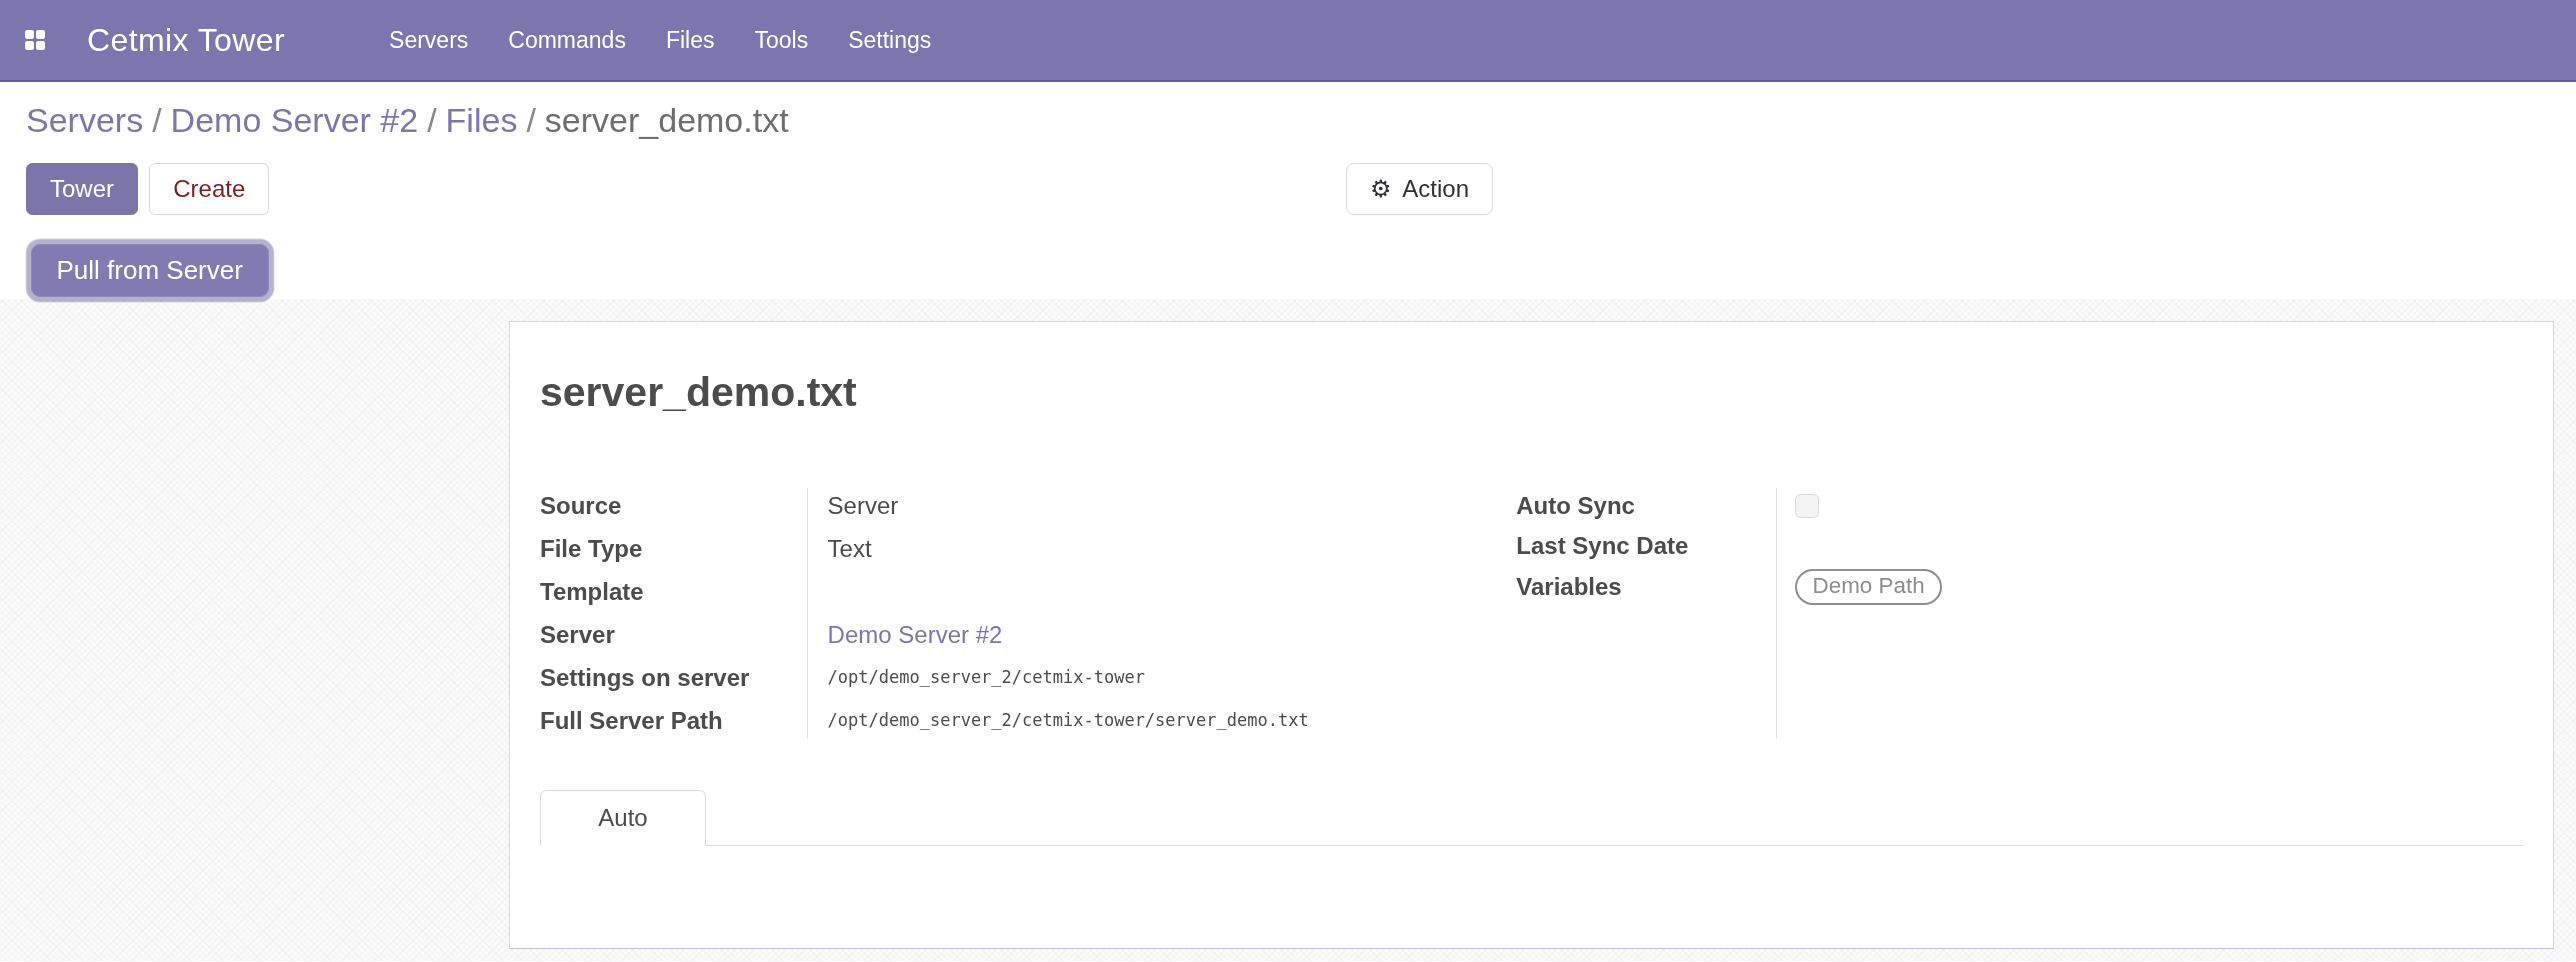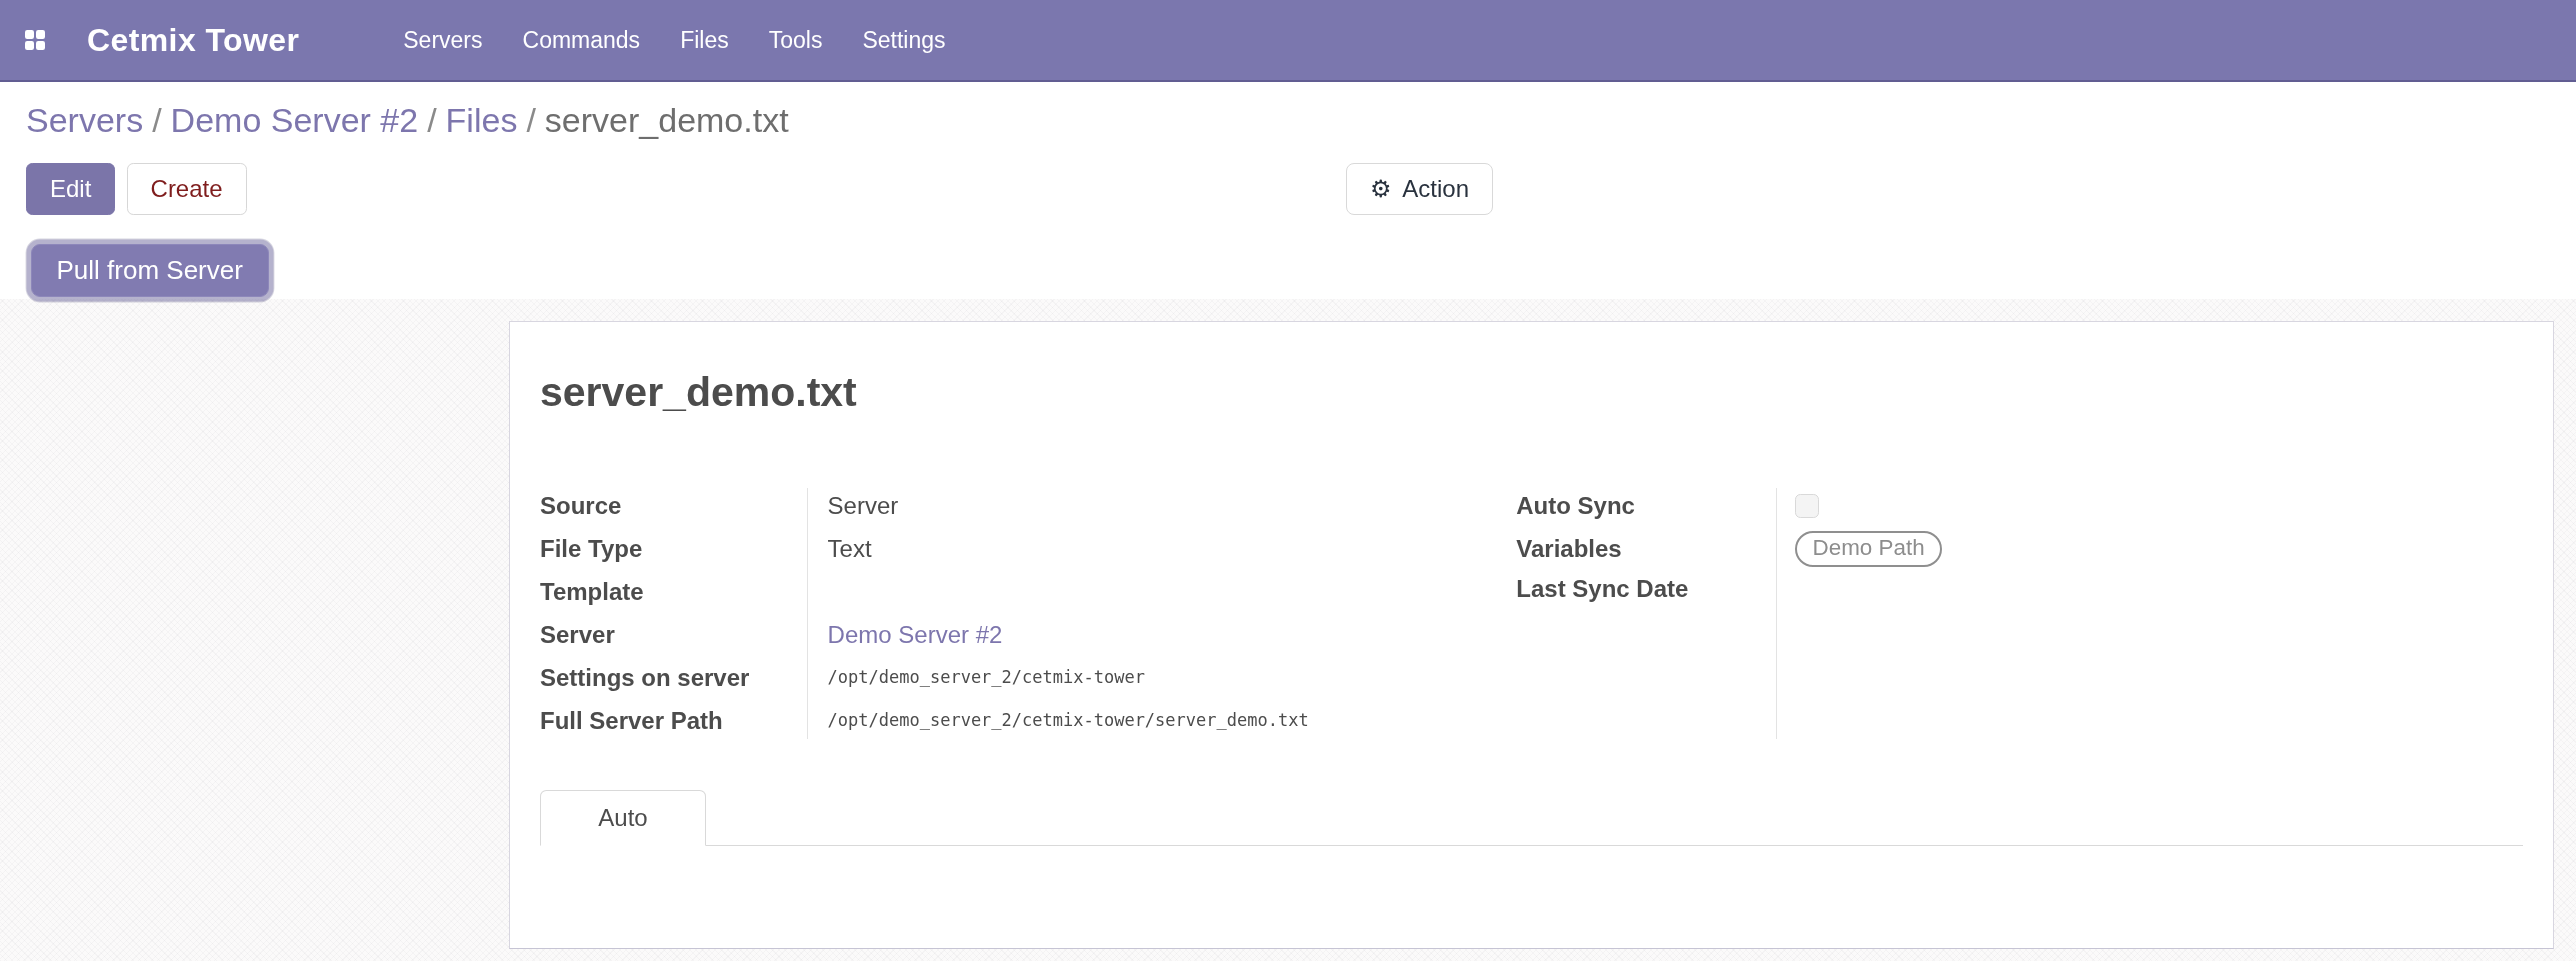--- a/index.html
+++ b/index.html
@@ -20,21 +20,21 @@
     color: #fff;
   }
   .apps-icon {
     width: 20px; height: 20px;
     display: grid; grid-template-columns: 1fr 1fr; gap: 2.7px;
     cursor: pointer; flex: 0 0 auto;
   }
   .apps-icon span { background: #fff; border-radius: 2.2px; }
   .brand {
     margin-left: 42px;
-    font-size: 32px; font-weight: 700; letter-spacing: 0.4px;
+    font-size: 32px; font-weight: 400; letter-spacing: 0.4px;
     white-space: nowrap;
   }
   .nav-menu { margin-left: 104px; display: flex; gap: 40px; }
   .nav-item { font-size: 23px; color: #fff; cursor: pointer; white-space: nowrap; }
 
   
   .control-panel { background: #fff; padding: 20px 26px 0 26px; }
   .breadcrumb { font-size: 34px; line-height: 36px; color: #888; }
   .breadcrumb a { color: #7d76ad; text-decoration: none; cursor: pointer; }
   .breadcrumb .sep { color: #8a8a8a; padding: 0 9px; }
@@ -163,21 +163,21 @@
     <div class="nav-item">Settings</div>
   </div>
 </div>
 
 <div class="control-panel">
   <div class="breadcrumb">
     <a>Servers</a><span class="sep">/</span><a>Demo Server #2</a><span class="sep">/</span><a>Files</a><span class="sep">/</span><span class="current">server_demo.txt</span>
   </div>
 
   <div class="buttons-row">
-    <button class="btn btn-edit">Edit</button>
+    <button class="btn btn-edit">Tower</button>
     <button class="btn btn-create">Create</button>
     <button class="btn btn-action">
       <span class="gear-glyph">⚙</span>
       <span>Action</span>
     </button>
   </div>
 
   <div class="statusbar">
     <button class="btn-pull">Pull from Server</button>
   </div>
@@ -218,30 +218,30 @@
       </div>
 
       <div class="group group-right">
         <div class="vsep"></div>
         <div class="f-row">
           <div class="f-label">Auto Sync</div>
           <div class="f-value">
             <div class="checkbox"></div>
           </div>
         </div>
+        <div class="f-row compact">
+          <div class="f-label">Last Sync Date</div>
+          <div class="f-value"></div>
+        </div>
         <div class="f-row">
           <div class="f-label">Variables</div>
           <div class="f-value">
             <span class="tag-pill">Demo Path</span>
           </div>
         </div>
-        <div class="f-row compact">
-          <div class="f-label">Last Sync Date</div>
-          <div class="f-value"></div>
-        </div>
       </div>
 
     </div>
 
     <div class="tabs">
       <div class="tab">Auto</div>
     </div>
     <div class="tab-content"></div>
 
   </div>

